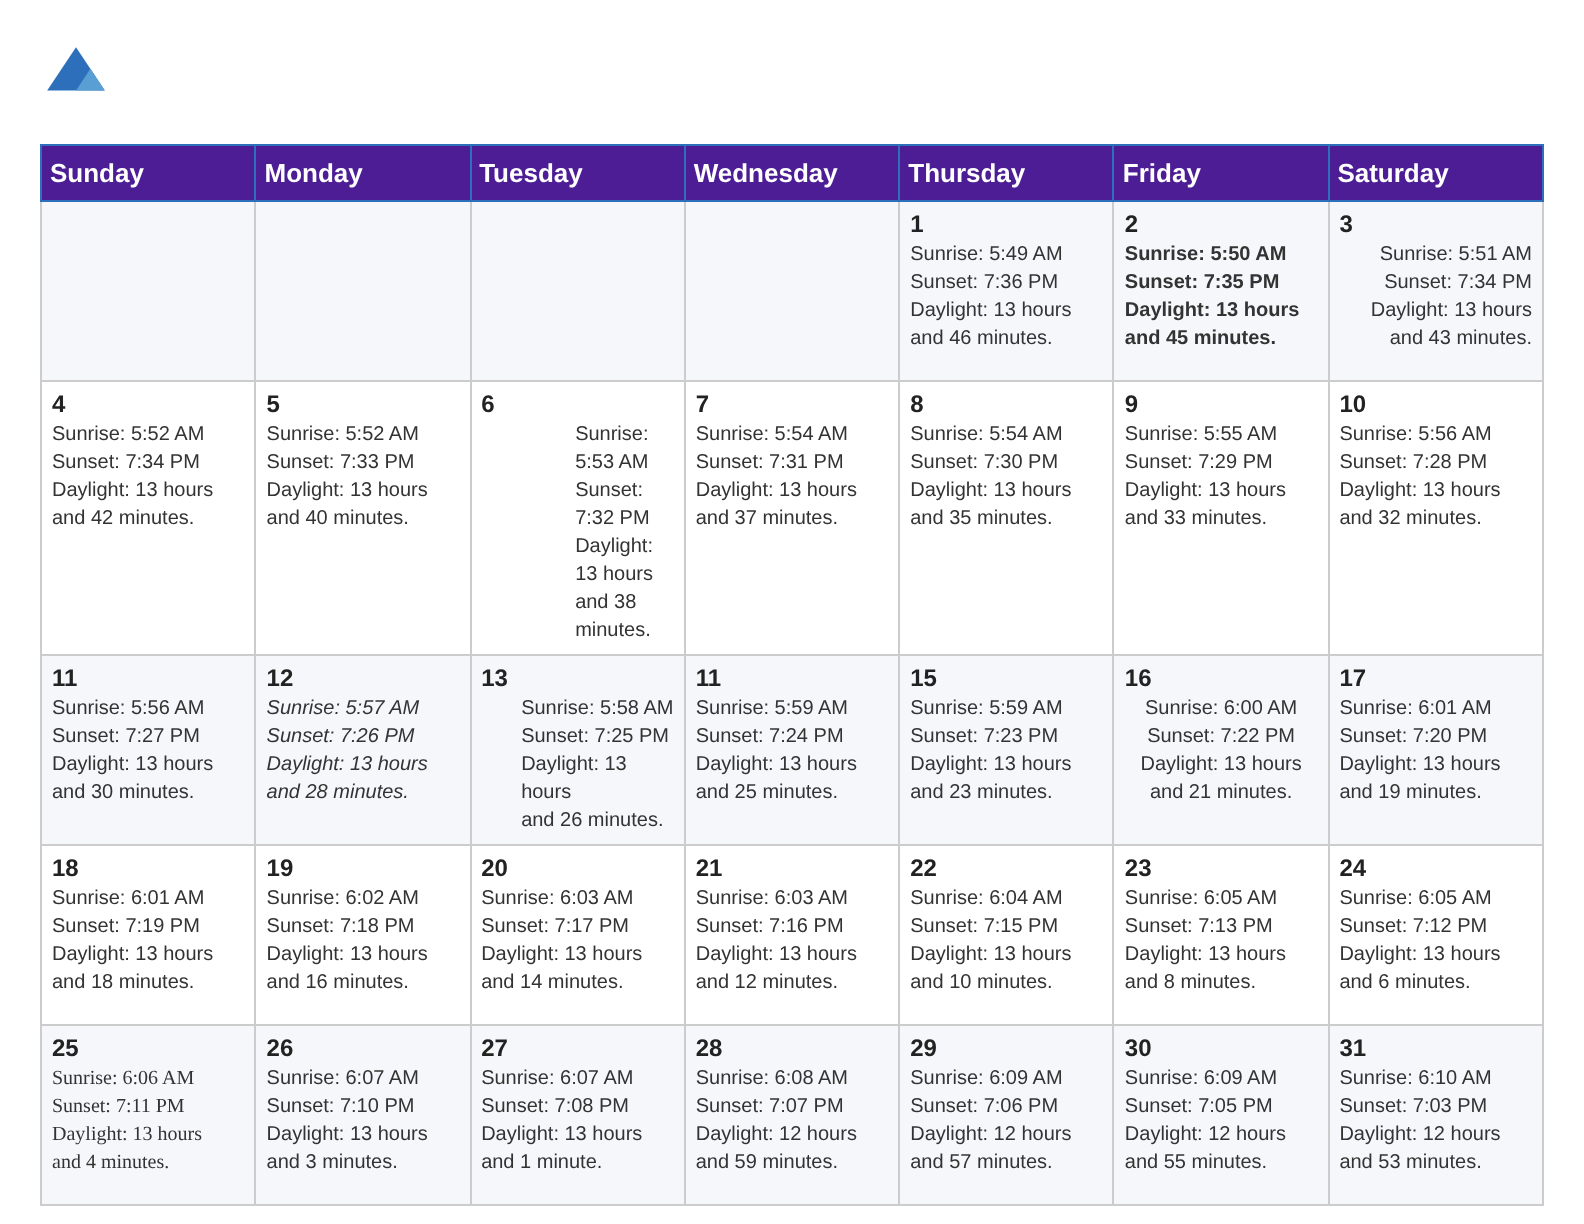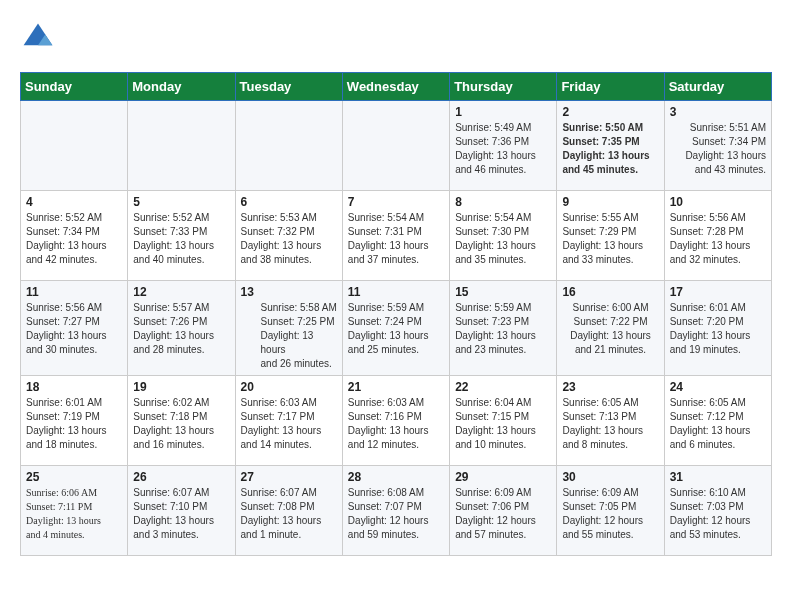--- a/index.html
+++ b/index.html
@@ -46,21 +46,21 @@
     .subtitle {
       font-size: 16px;
       color: #555;
     }
     table {
       width: 100%;
       border-collapse: collapse;
       table-layout: fixed;
     }
     thead tr th {
-      background: #15803d;
+      background: #4c1d95;
       color: #fff;
       font-size: 13px;
       font-weight: bold;
       padding: 6px 4px;
       text-align: left;
       border: 1px solid #2d6fbb;
     }
     tbody tr td {
       vertical-align: top;
       border: 1px solid #ccc;
@@ -160,21 +160,21 @@
         </td>
         <td>
           <span class="day-num">5</span>
           <div class="day-info" style="white-space: pre-line;">Sunrise: 5:52 AM
 Sunset: 7:33 PM
 Daylight: 13 hours
 and 40 minutes.</div>
         </td>
         <td>
           <span class="day-num">6</span>
-          <div class="day-info" style="white-space: pre-line;">Sunrise: 5:53 AM
+          <div class="day-info" style="white-space: pre-line; margin-left: 47px;">Sunrise: 5:53 AM
 Sunset: 7:32 PM
 Daylight: 13 hours
 and 38 minutes.</div>
         </td>
         <td>
           <span class="day-num">7</span>
           <div class="day-info" style="white-space: pre-line;">Sunrise: 5:54 AM
 Sunset: 7:31 PM
 Daylight: 13 hours
 and 37 minutes.</div>
@@ -204,21 +204,21 @@
       <tr>
         <td>
           <span class="day-num">11</span>
           <div class="day-info" style="white-space: pre-line;">Sunrise: 5:56 AM
 Sunset: 7:27 PM
 Daylight: 13 hours
 and 30 minutes.</div>
         </td>
         <td>
           <span class="day-num">12</span>
-          <div class="day-info" style="white-space: pre-line;">Sunrise: 5:57 AM
+          <div class="day-info" style="white-space: pre-line; font-style: italic;">Sunrise: 5:57 AM
 Sunset: 7:26 PM
 Daylight: 13 hours
 and 28 minutes.</div>
         </td>
         <td>
           <span class="day-num">13</span>
           <div class="day-info" style="white-space: pre-line; margin-left: 20px;">Sunrise: 5:58 AM
 Sunset: 7:25 PM
 Daylight: 13 hours
 and 26 minutes.</div>

